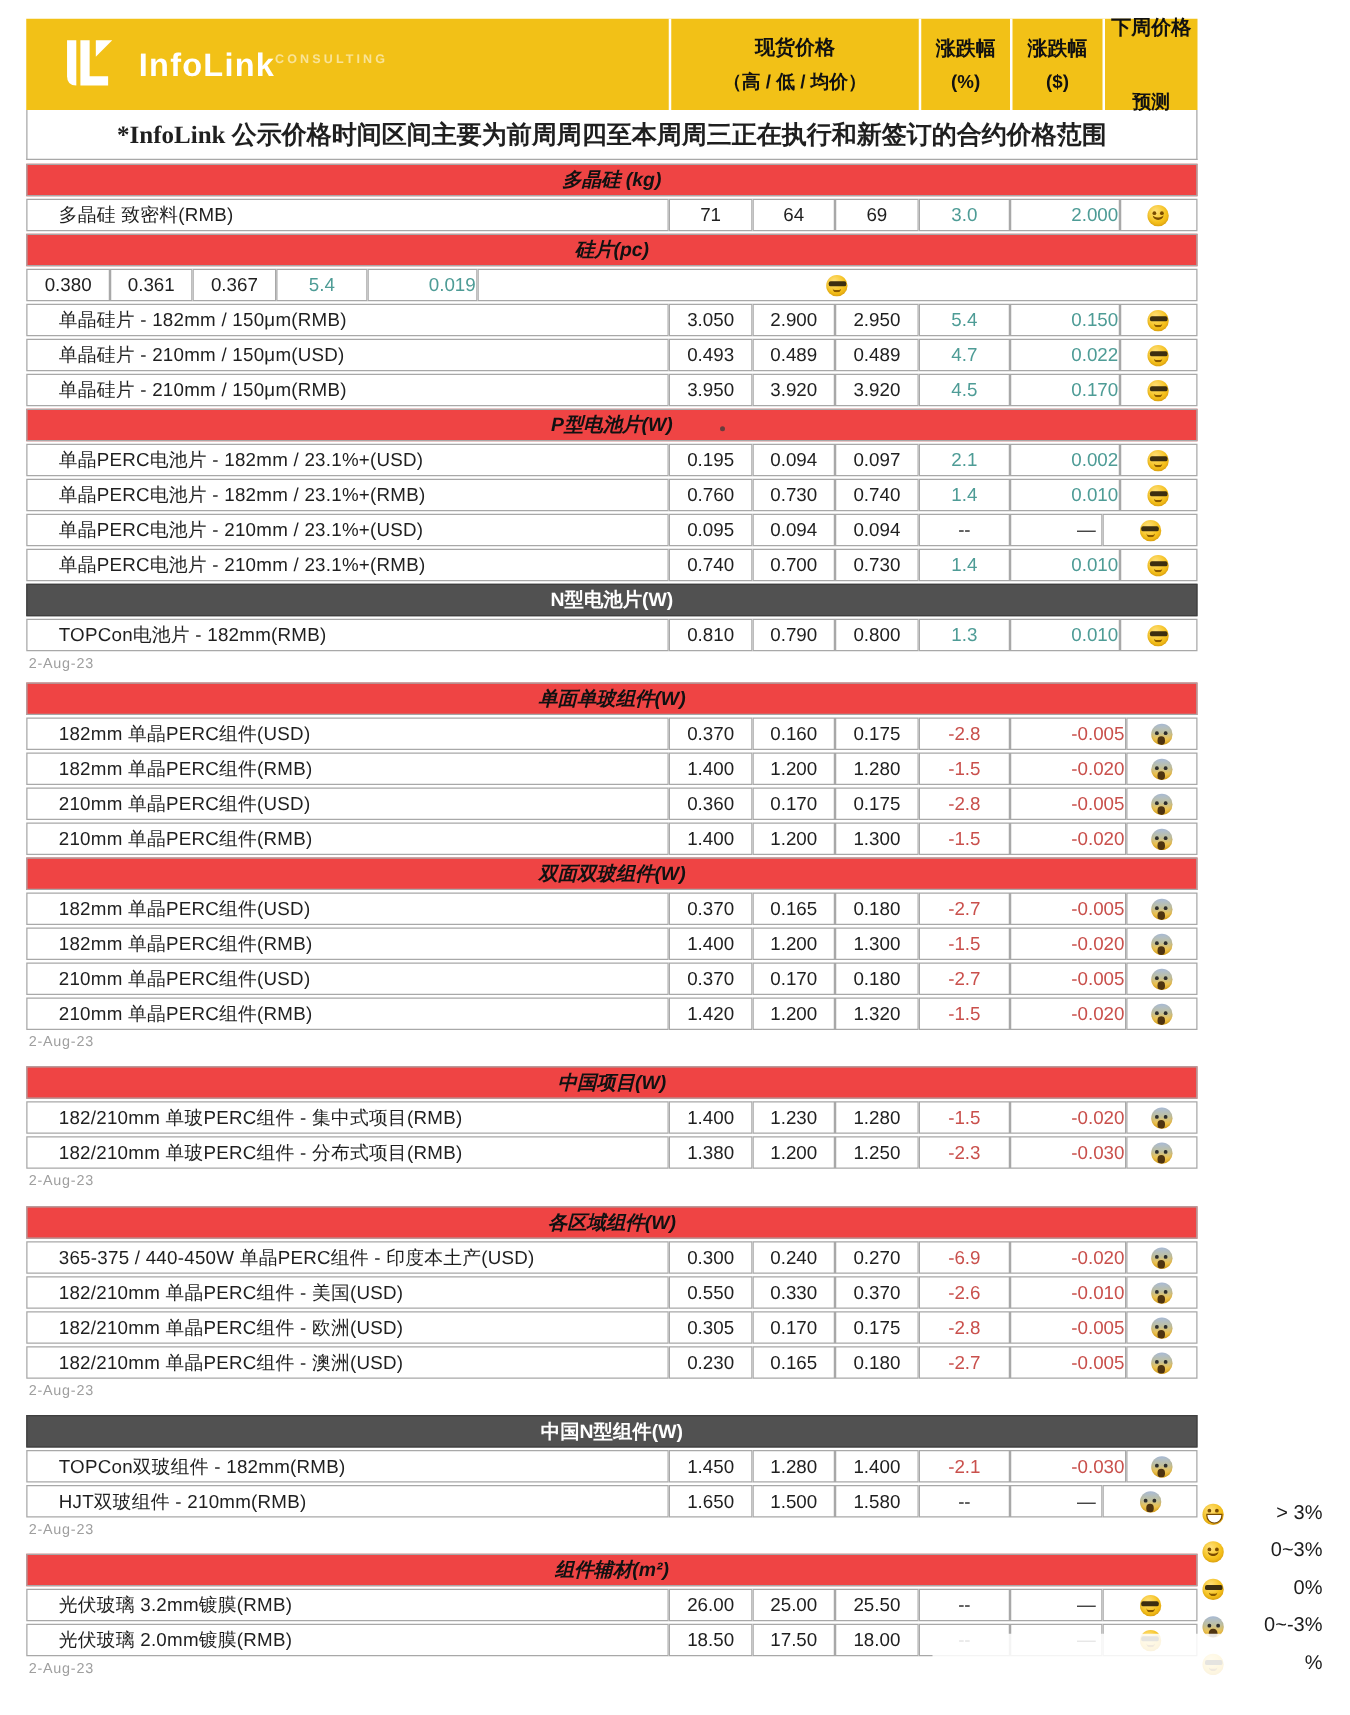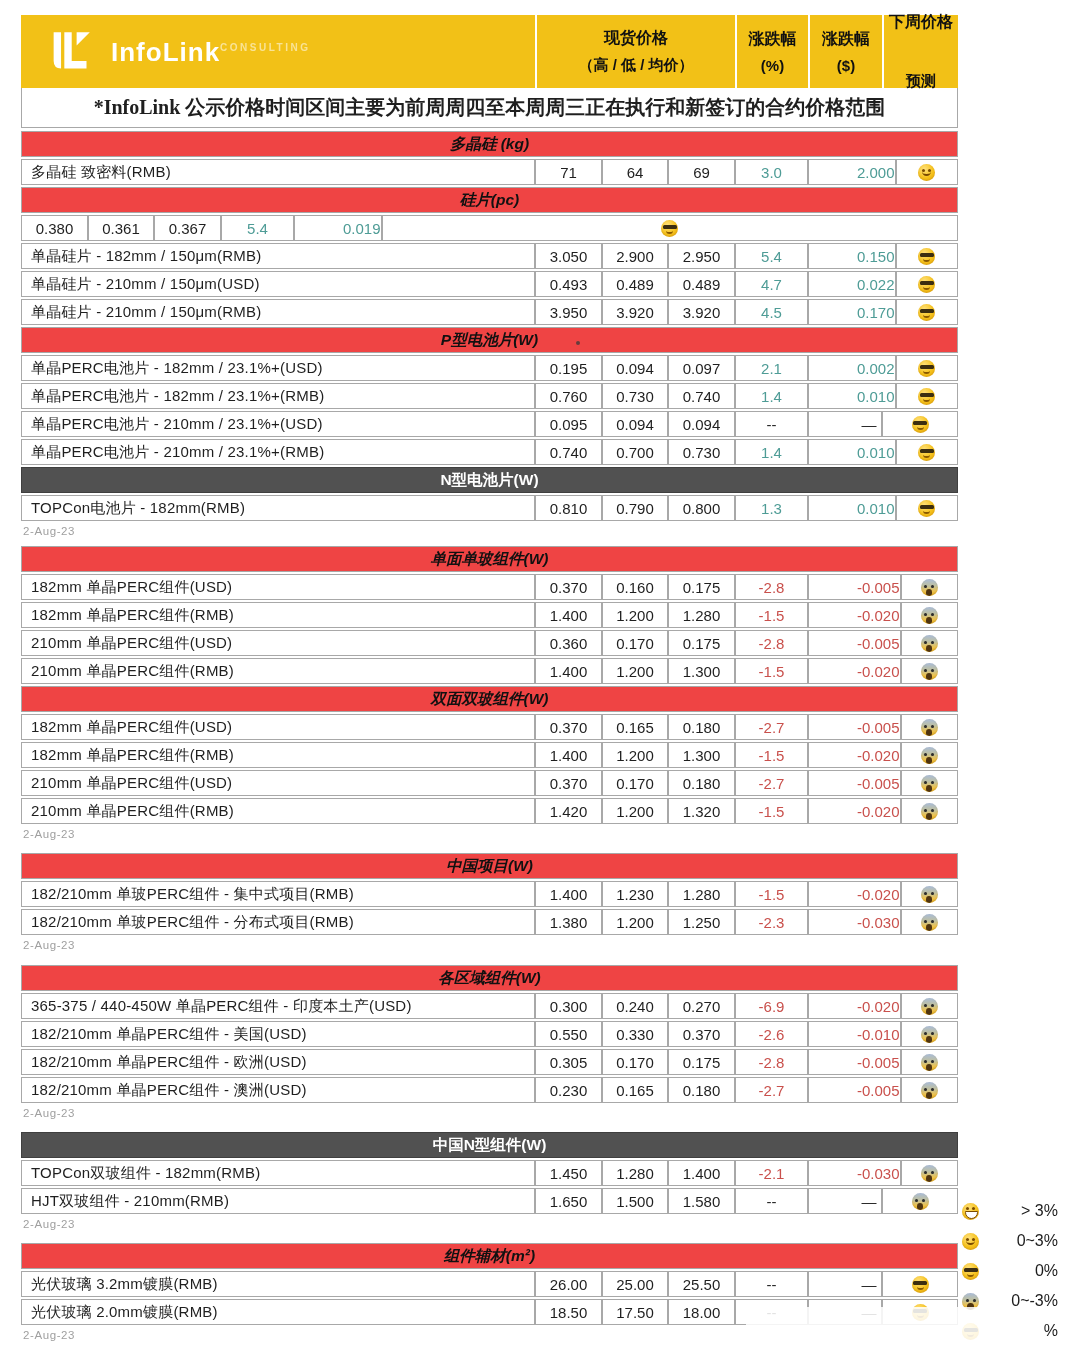--- a/index.html
+++ b/index.html
@@ -28,21 +28,21 @@
 
   
   .sec { height:26px; margin-bottom:2px; display:flex; align-items:center; justify-content:center;
          font-size:15.5px; font-weight:bold; }
   .sec-light { background:#ef4444; border:1px solid #a8a8a8; color:#111;font-style:italic; }
   .sec-dark  { background:#515151; border:1px solid #3f3f3f; color:#fff; }
 
   .row { display:flex; height:26px; margin-bottom:2px; }
   .row > div { border:1px solid #a8a8a8; background:#fff; display:flex; align-items:center;
                justify-content:center; font-size:15px; font-weight:500; }
-  .c-label { flex:0 0 514px; justify-content:flex-start !important; padding-left:9px; letter-spacing:.2px; }
+  .c-label { flex:0 0 514px; justify-content:flex-start !important; padding-left:25px; letter-spacing:.2px; }
   .c-v1 { flex:0 0 67px; } .c-v2 { flex:0 0 66px; } .c-v3 { flex:0 0 67px; }
   .c-pct { flex:0 0 73px; } .c-amt { flex:0 0 74px;padding-left:48px; } .c-emo { flex:1; }
   .up   { color:#4E9C96; }
   .down { color:#C9504C; }
   .flat { color:#2b2b2b; }
 
   .date { font-size:11.5px; color:#9f9f9f; letter-spacing:.6px; margin:4px 0 0 2px; height:13px; }
   .gap8  { height:8px; }  .gap12 { height:12px; } .gap13 { height:13px; }
 
   

